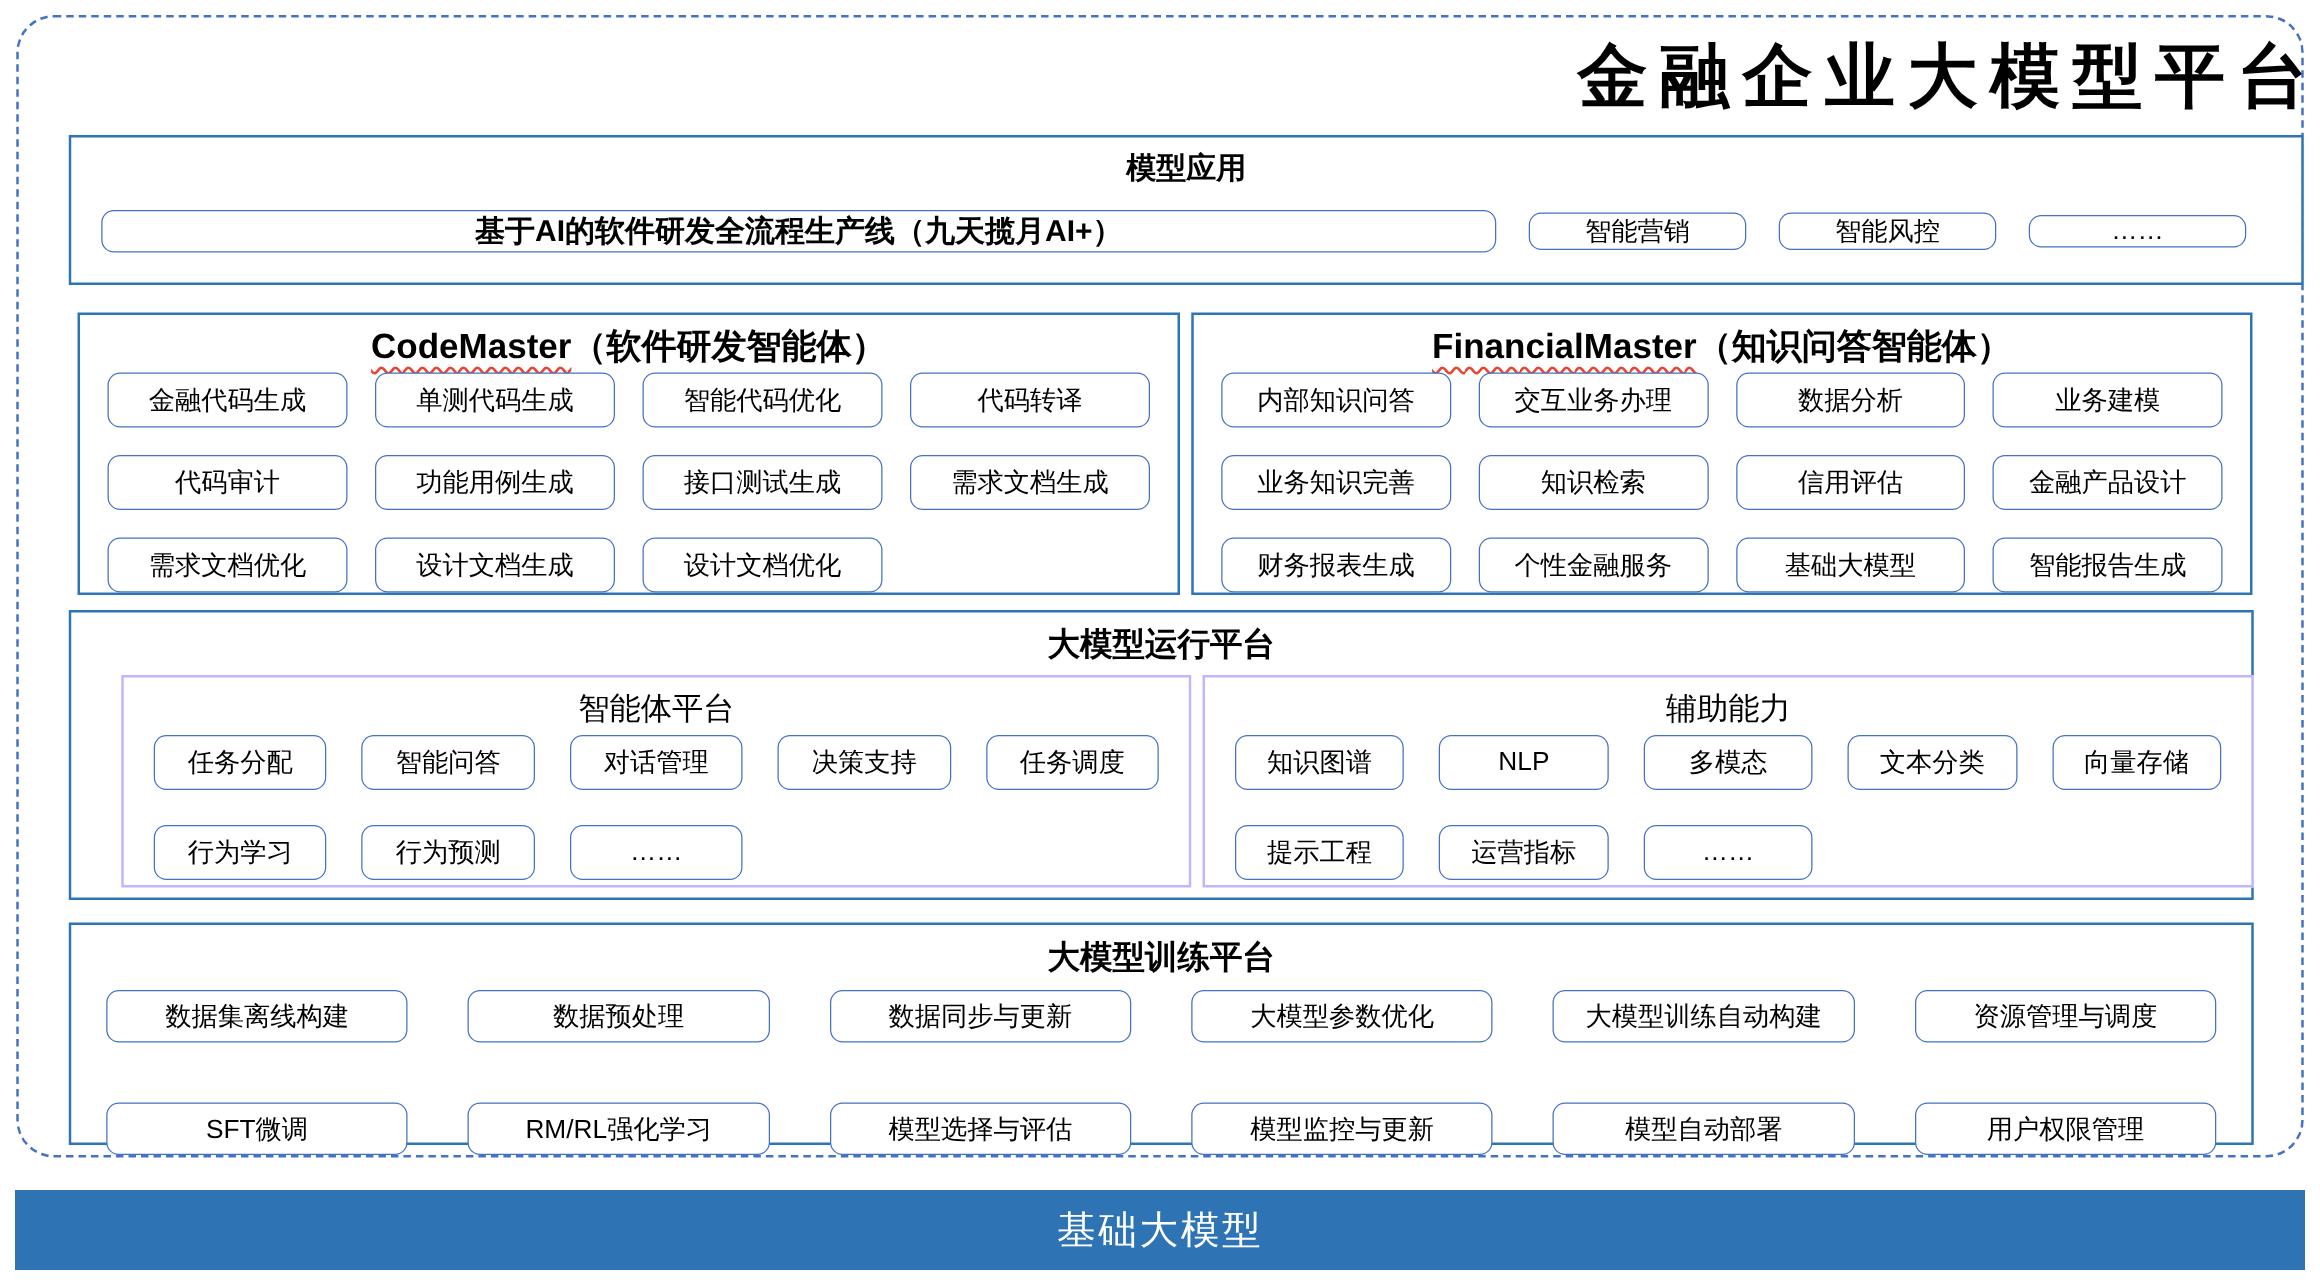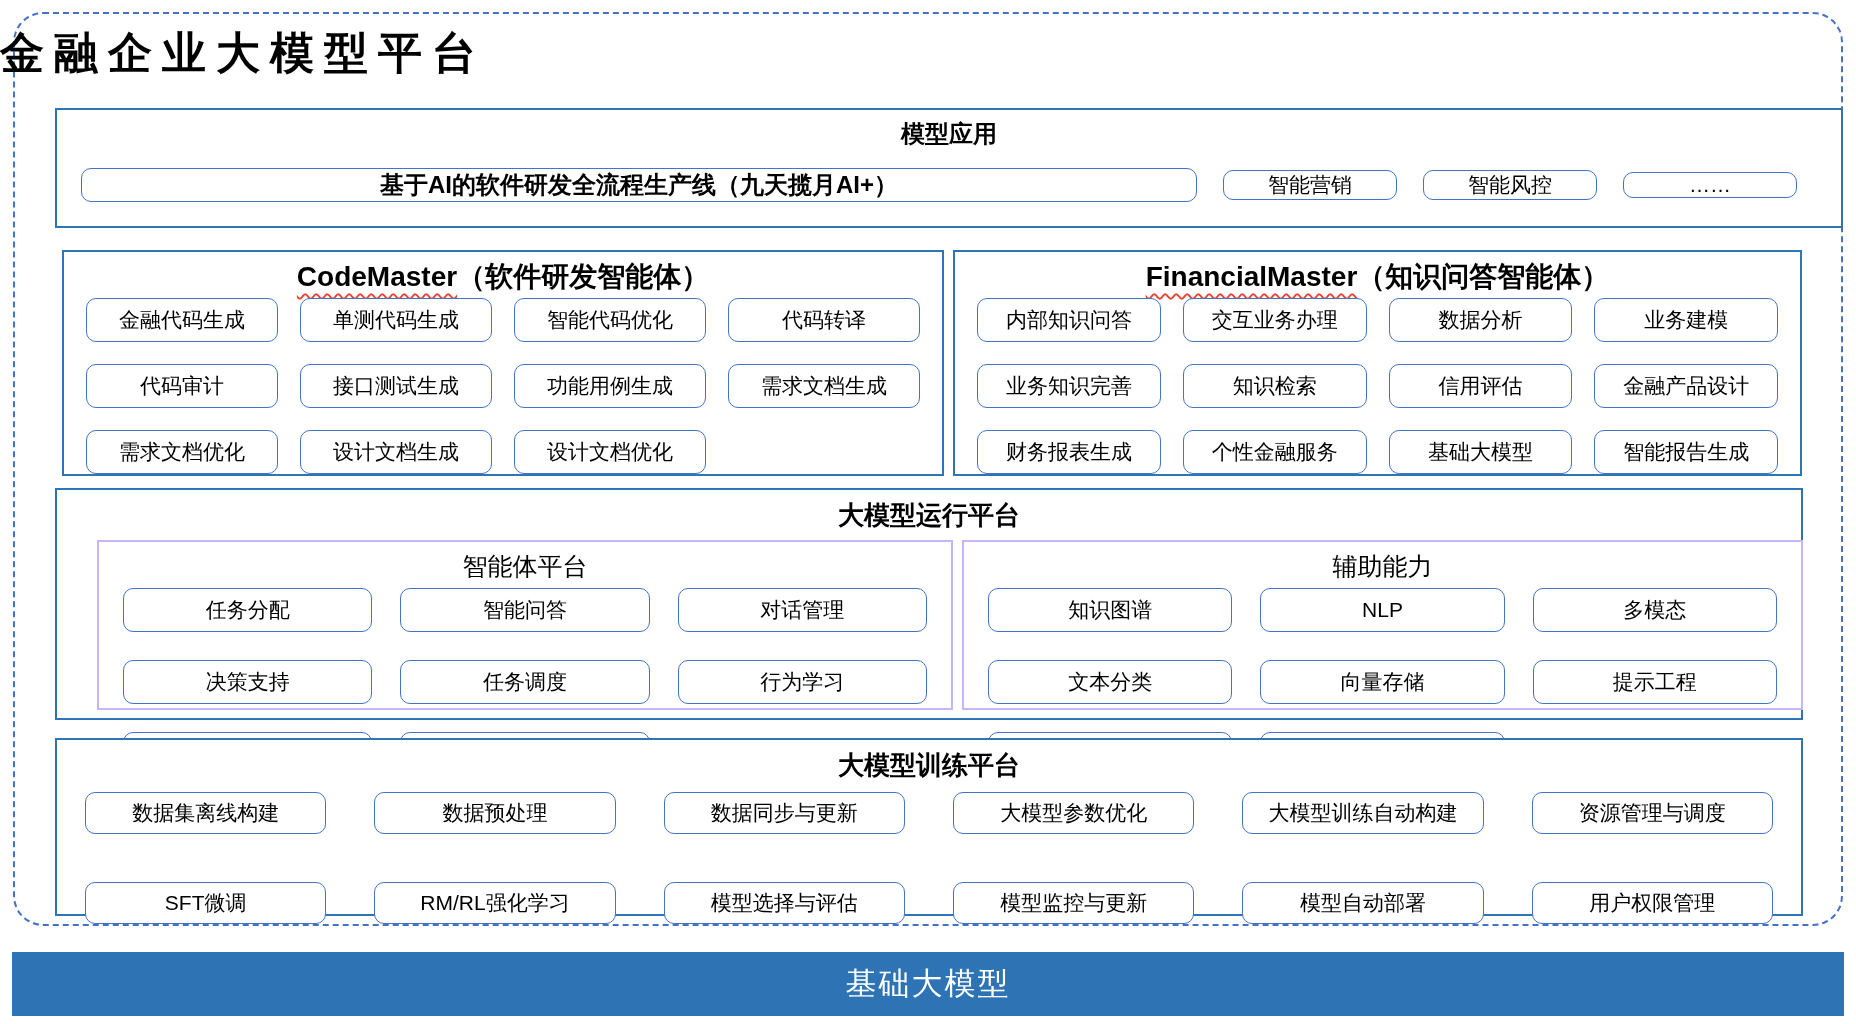--- a/index.html
+++ b/index.html
@@ -5,23 +5,23 @@
   html,body{margin:0;padding:0;background:#ffffff;}
   .canvas{
     position:relative;width:1856px;height:1024px;background:#ffffff;
     font-family:"Liberation Sans",sans-serif;color:#111;overflow:hidden;
   }
   .outer-dashed{
     position:absolute;left:13px;top:12px;width:1826px;height:910px;
     border:2px dashed #4472C4;border-radius:30px;
   }
   .main-title{
-    position:absolute;top:24px;left:0;width:100%;text-align:left;
+    position:absolute;top:24px;left:0;width:100%;text-align:right;
     font-family:"DejaVu Serif","Liberation Serif",serif;
-    font-weight:bold;font-size:44px;letter-spacing:10px;color:#000;
+    font-weight:bold;font-size:56px;letter-spacing:10px;color:#000;
   }
   .sec{position:absolute;border:2px solid #2E75B6;background:#fff;}
   .sec-h{
     position:absolute;top:8px;left:0;right:0;text-align:center;
     font-weight:bold;font-size:24px;color:#000;
   }
   .agent-h{
     position:absolute;top:6px;left:0;right:0;text-align:center;
     font-weight:bold;font-size:28px;color:#000;
   }
@@ -46,21 +46,21 @@
   }
   .app-main{flex:1;font-weight:bold;font-size:24px;}
   .app-small{flex:0 0 172px;}
   .cm-grid{
     position:absolute;left:22px;right:22px;top:46px;
     display:grid;grid-template-columns:repeat(4,1fr);
     column-gap:26px;row-gap:7px;grid-auto-rows:44px;gap:22px;
   }
   .agent-grid{
     position:absolute;left:24px;right:24px;top:46px;
-    display:grid;grid-template-columns:repeat(3,1fr);
+    display:grid;grid-template-columns:repeat(5,1fr);
     column-gap:42px;row-gap:14px;grid-auto-rows:44px;gap:28px;
   }
   .train-grid{
     position:absolute;left:28px;right:28px;top:52px;
     display:grid;grid-template-columns:repeat(6,1fr);
     column-gap:26px;row-gap:17px;grid-auto-rows:42px;gap:48px;
   }
   .base-bar{
     position:absolute;left:12px;top:952px;width:1832px;height:64px;
     background:#2E74B5;color:#ffffff;display:flex;align-items:center;
@@ -89,22 +89,22 @@
   <div class="sec" style="left:62px;top:250px;width:878px;height:222px;">
     <div class="agent-h">
       <span class="wavy">CodeMaster</span><span>（软件研发智能体）</span>
     </div>
     <div class="cm-grid">
         <div class="ibox">金融代码生成</div>
         <div class="ibox">单测代码生成</div>
         <div class="ibox">智能代码优化</div>
         <div class="ibox">代码转译</div>
         <div class="ibox">代码审计</div>
+        <div class="ibox">功能用例生成</div>
         <div class="ibox">接口测试生成</div>
-        <div class="ibox">功能用例生成</div>
         <div class="ibox">需求文档生成</div>
         <div class="ibox">需求文档优化</div>
         <div class="ibox">设计文档生成</div>
         <div class="ibox">设计文档优化</div>
       </div>
   </div>
 
   <div class="sec" style="left:953px;top:250px;width:845px;height:222px;">
     <div class="agent-h">
       <span class="wavy">FinancialMaster</span><span>（知识问答智能体）</span>

